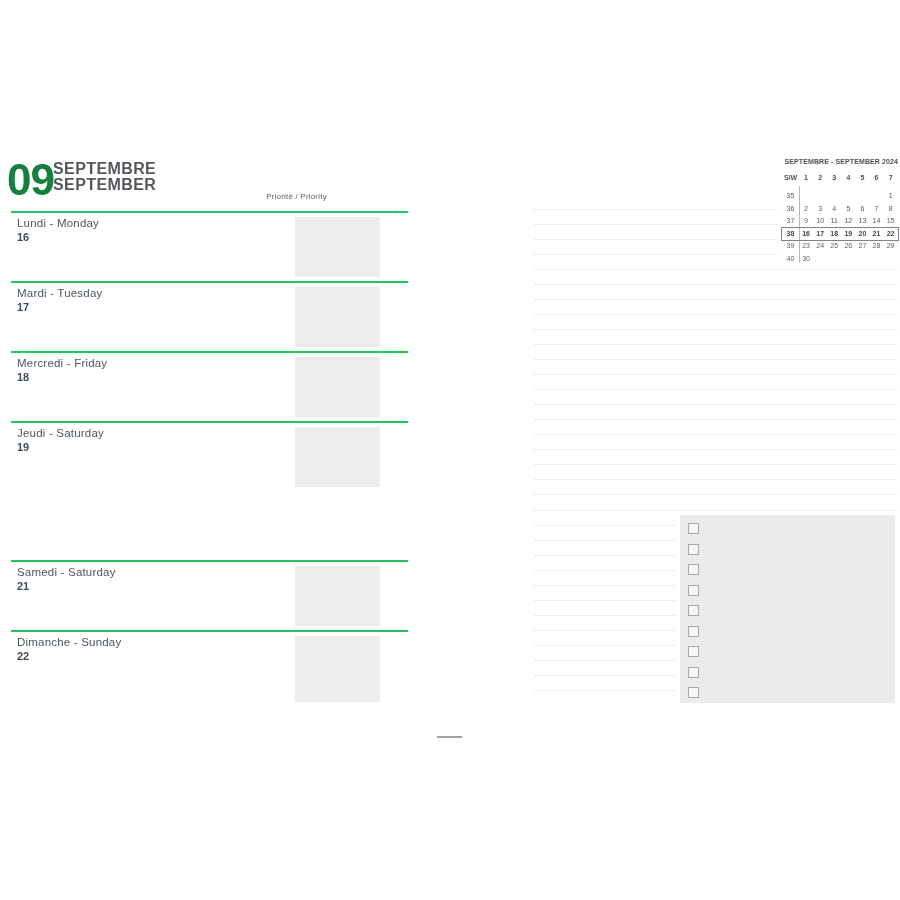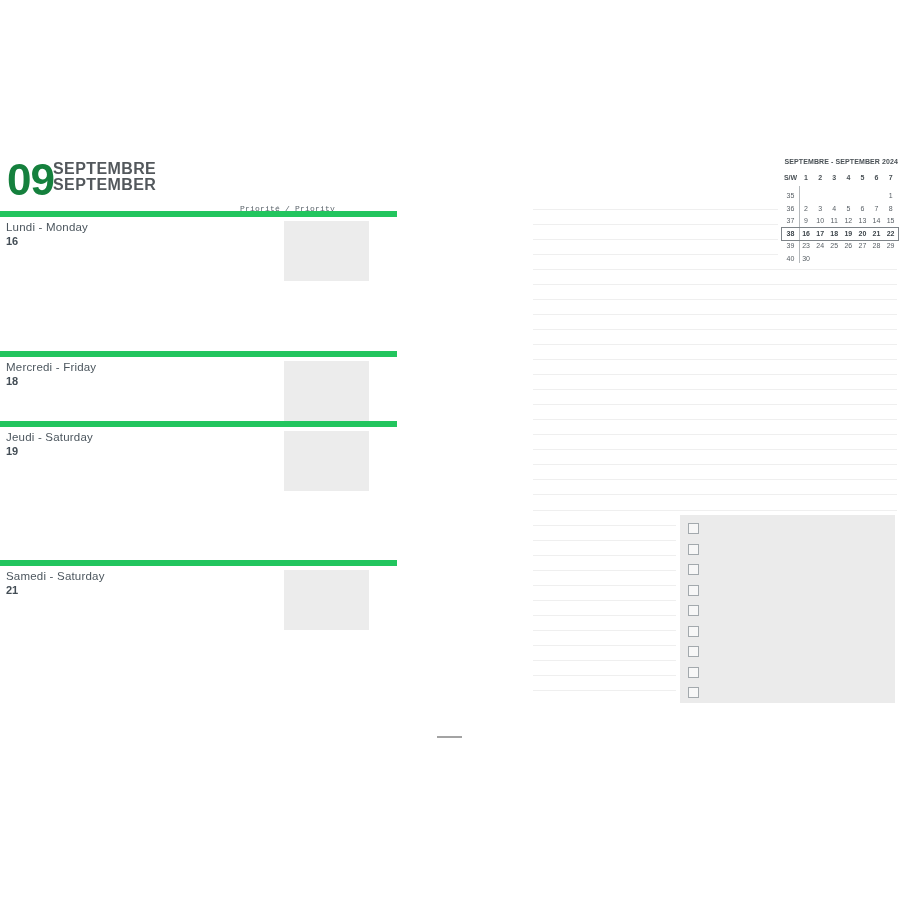--- a/index.html
+++ b/index.html
@@ -10,25 +10,25 @@
   
   .month-number{
     position:absolute;left:7px;top:158px;font-size:44px;line-height:1;
     font-weight:bold;color:#15803d;letter-spacing:-1px;
   }
   .month-names{
     position:absolute;left:53px;top:161px;font-size:16px;line-height:15.5px;
     font-weight:bold;color:#53585c;letter-spacing:.4px;
   }
   .priority-label{
-    position:absolute;left:240px;top:204px;width:113px;text-align:left;
-    font-size:8px;color:#5b646b;letter-spacing:.2px;font-family:Liberation Mono, monospace;
-  }
-  
-  .day-row{position:absolute;left:0;width:397px;height:70px;border-top:6px solid #22c55e;box-sizing:border-box;}
+    position:absolute;left:240px;top:192px;width:113px;text-align:center;
+    font-size:8px;color:#5b646b;letter-spacing:.2px;
+  }
+  
+  .day-row{position:absolute;left:11px;width:397px;height:70px;border-top:2px solid #22c55e;box-sizing:border-box;}
   .day-label{position:absolute;left:6px;top:4px;font-size:11.5px;color:#4c565e;letter-spacing:.2px;}
   .day-date{position:absolute;left:6px;top:18px;font-size:11px;font-weight:bold;color:#434d55;}
   .priority-box{position:absolute;left:284px;top:4px;width:85px;height:60px;background:#ececec;}
   .day-row.last .priority-box{height:66px;}
   
   .ruled-line{position:absolute;height:1px;background:#efefef;}
   
   #mini-calendar{position:absolute;left:782px;top:158px;width:116px;height:106px;}
   .cal-title{position:absolute;right:0;top:0;width:116px;text-align:right;
     font-size:7px;font-weight:bold;color:#4a5156;letter-spacing:.1px;white-space:nowrap;}
@@ -56,33 +56,43 @@
     <div>SEPTEMBRE</div>
     <div>SEPTEMBER</div>
   </div>
   <div class="priority-label">Priorité / Priority</div>
 
   <div class="day-row" style="top:211px">
     <span class="day-label">Lundi - Monday</span>
     <span class="day-date">16</span>
     <div class="priority-box"></div>
   </div>
+  <div class="day-row" style="top:281px">
+    <span class="day-label">Mardi - Tuesday</span>
+    <span class="day-date">17</span>
+    <div class="priority-box"></div>
+  </div>
   <div class="day-row" style="top:351px">
     <span class="day-label">Mercredi - Friday</span>
     <span class="day-date">18</span>
     <div class="priority-box"></div>
   </div>
   <div class="day-row" style="top:421px">
     <span class="day-label">Jeudi - Saturday</span>
     <span class="day-date">19</span>
     <div class="priority-box"></div>
   </div>
   <div class="day-row" style="top:560px">
     <span class="day-label">Samedi - Saturday</span>
     <span class="day-date">21</span>
+    <div class="priority-box"></div>
+  </div>
+  <div class="day-row last" style="top:630px">
+    <span class="day-label">Dimanche - Sunday</span>
+    <span class="day-date">22</span>
     <div class="priority-box"></div>
   </div>
 
   <div id="ruled-lines">
       <div class="ruled-line" style="top: 208.5px; left: 533px; width: 245px;"></div>
       <div class="ruled-line" style="top: 223.55px; left: 533px; width: 245px;"></div>
       <div class="ruled-line" style="top: 238.6px; left: 533px; width: 245px;"></div>
       <div class="ruled-line" style="top: 253.65px; left: 533px; width: 245px;"></div>
       <div class="ruled-line" style="top: 268.7px; left: 533px; width: 364px;"></div>
       <div class="ruled-line" style="top: 283.75px; left: 533px; width: 364px;"></div>

